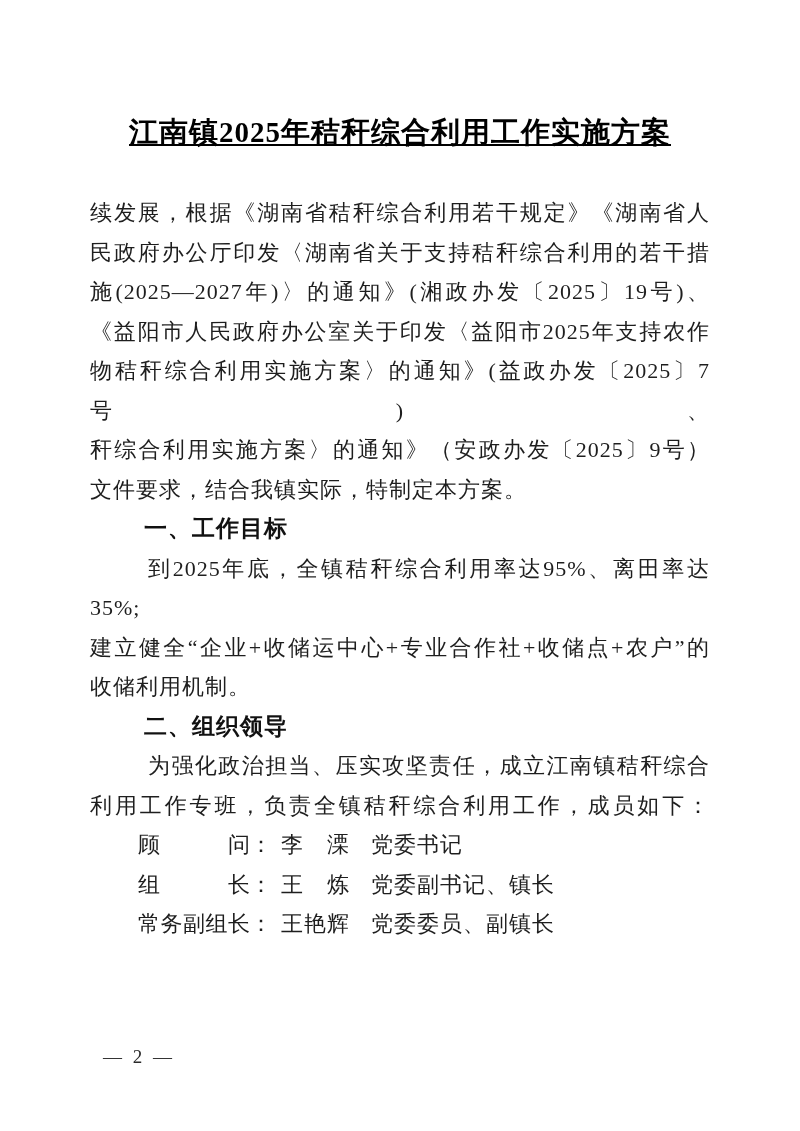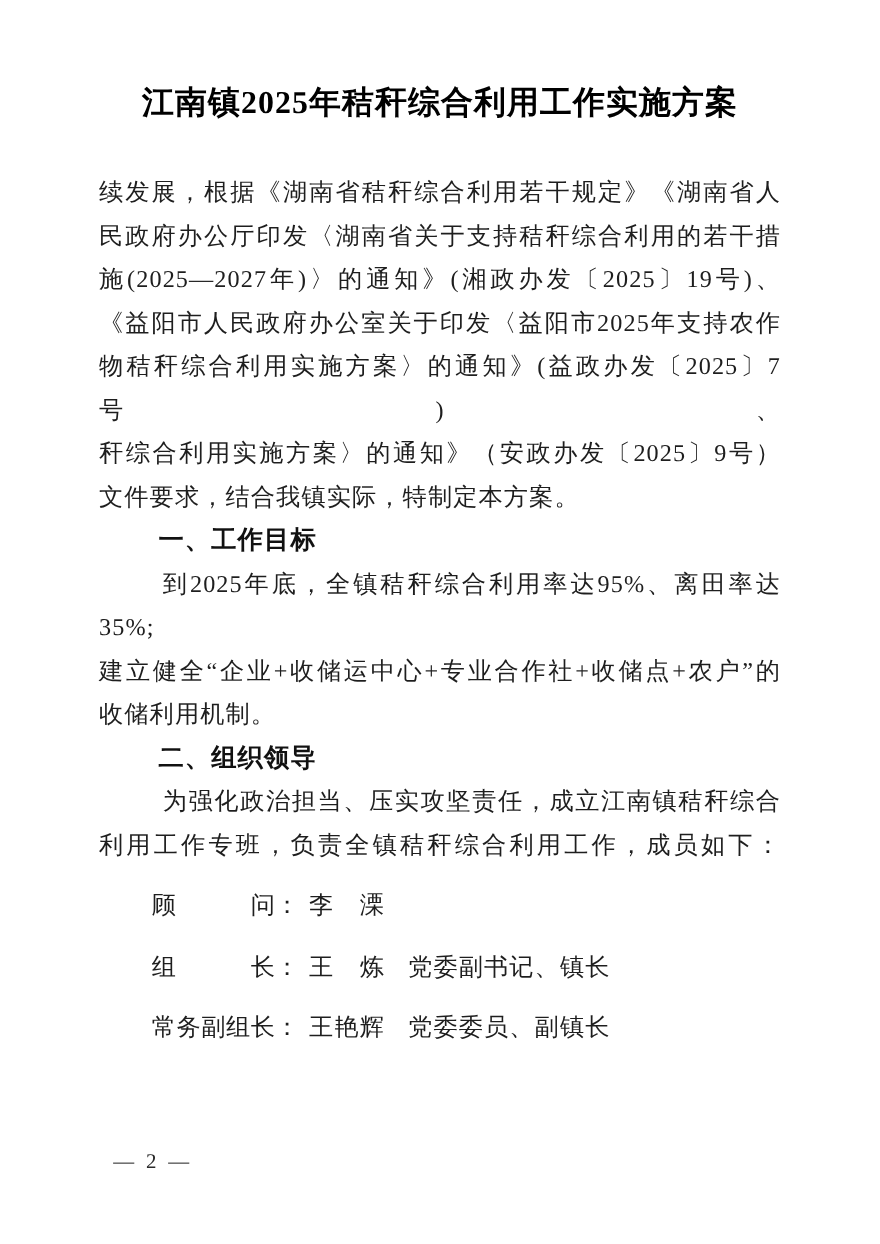--- a/index.html
+++ b/index.html
@@ -7,29 +7,30 @@
     position: relative;
     width: 800px;
     height: 1131px;
     margin: 0 auto;
     background: #ffffff;
     overflow: hidden;
     font-family: "Liberation Serif", "DejaVu Serif", serif;
     color: #1e1e1e;
   }
   .doc-title {
-    padding-top: 74px;
+    padding-top: 112px;
     margin: 0;
     text-align: center;
     font-size: 29px;
     line-height: 40px;
     font-weight: bold;
     letter-spacing: 1px;
     color: #000000;
     font-family: "Liberation Serif", "DejaVu Serif", serif;
+    text-decoration: underline;
   }
   .content {
     width: 620px;
     margin: 41px auto 0 auto;
   }
   .line {
     font-size: 22px;
     line-height: 39.5px;
     letter-spacing: 1px;
     text-align: justify;
@@ -48,21 +49,20 @@
     color: #111111;
   }
   .person-row {
     display: flex;
     align-items: baseline;
     font-size: 22px;
     line-height: 39.5px;
     letter-spacing: 1px;
     padding-left: 48px;
     color: #1e1e1e;
-    margin-top: 16px;
   }
   .person-label {
     display: block;
     width: 112px;
     letter-spacing: 0;
     text-align: justify;
     text-align-last: justify;
     flex: 0 0 auto;
   }
   .person-colon { flex: 0 0 auto; }
@@ -107,20 +107,21 @@
     <div class="line para-end">收储利用机制。</div>
 
     <div class="heading">二、组织领导</div>
     <div class="line first-indent">为强化政治担当、压实攻坚责任，成立江南镇秸秆综合</div>
     <div class="line">利用工作专班，负责全镇秸秆综合利用工作，成员如下：</div>
 
     <div class="person-row">
       <span class="person-label">顾问</span>
       <span class="person-colon">：</span>
       <span class="person-name">李　溧</span>
+      <span class="person-title">党委书记</span>
     </div>
     <div class="person-row">
       <span class="person-label">组长</span>
       <span class="person-colon">：</span>
       <span class="person-name">王　炼</span>
       <span class="person-title">党委副书记、镇长</span>
     </div>
     <div class="person-row">
       <span class="person-label">常务副组长</span>
       <span class="person-colon">：</span>

